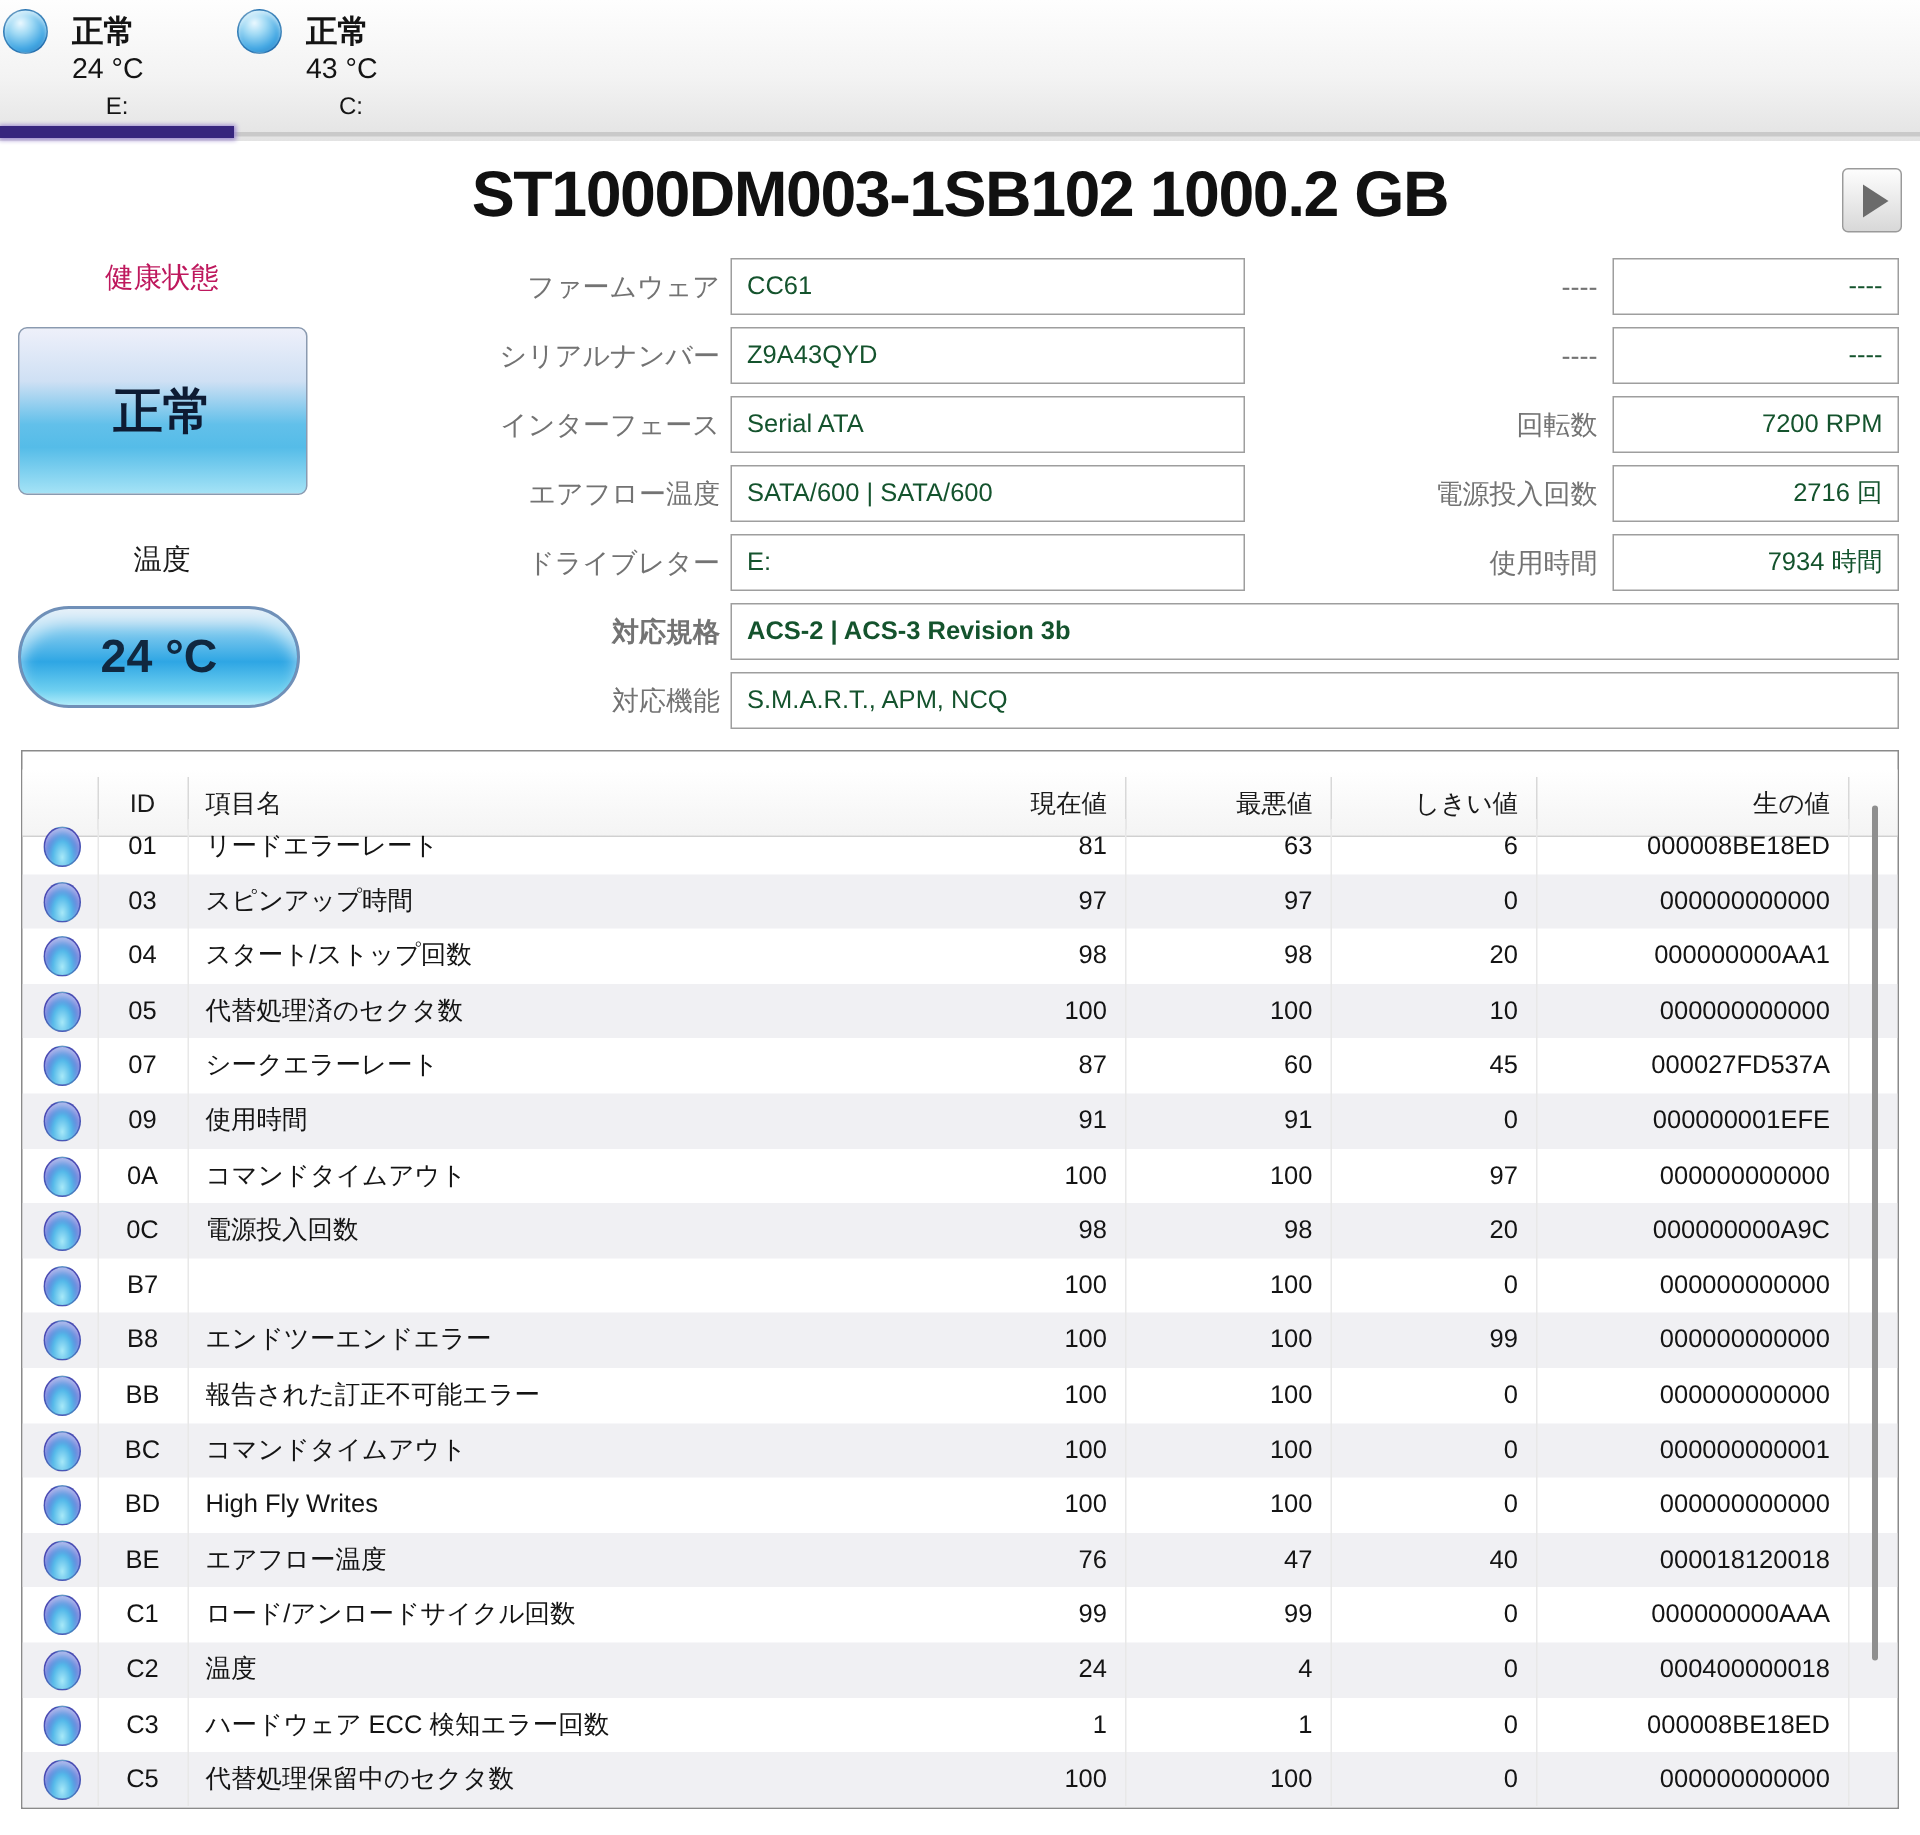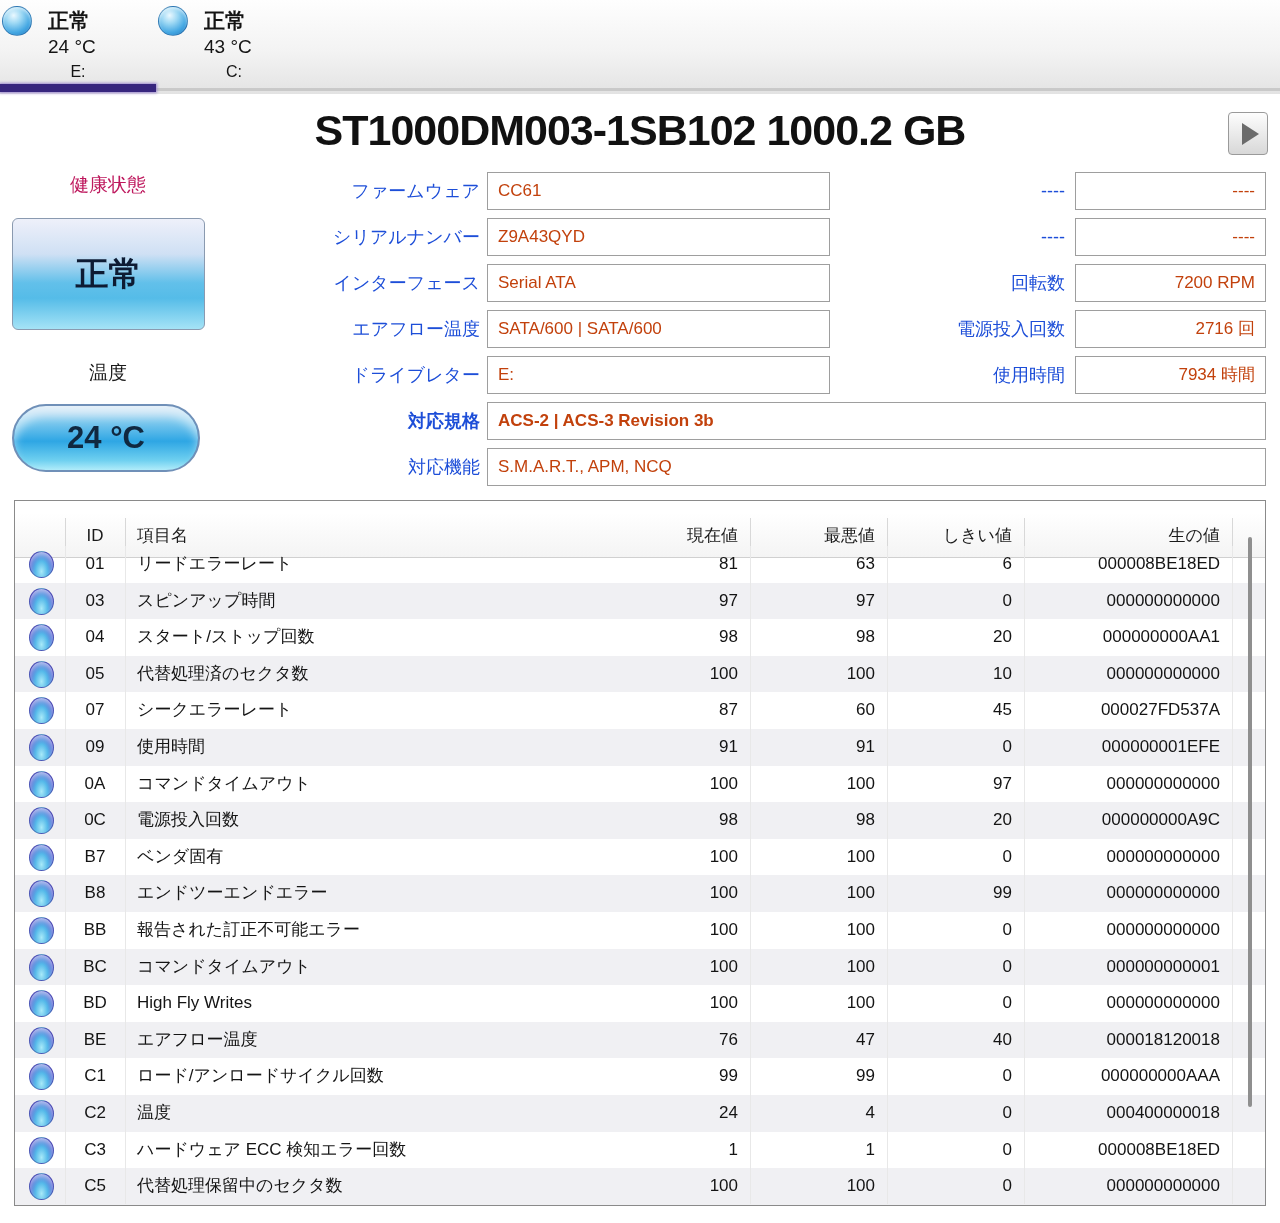--- a/index.html
+++ b/index.html
@@ -40,23 +40,23 @@
     font-size:33px; font-weight:700; color:#0d1b33; font-family:inherit; }
   .temp-label { position:absolute; left:0; top:360px; width:216px; text-align:center; font-size:19px; color:#1a1a1a; }
   .temp-pill { position:absolute; left:12px; top:404px; width:188px; height:68px; border-radius:34px;
     border:2px solid #7090b8; display:flex; align-items:center; justify-content:center;
     background:linear-gradient(180deg,#c8dff2 0%,#7cc8ee 25%,#2ea6e4 55%,#6fd0f0 85%,#b0ecfa 100%);
     box-shadow:inset 0 10px 10px rgba(255,255,255,.55);
     font-size:31px; font-weight:700; color:#102840; cursor:pointer; }
 
   
   .frow { position:absolute; left:0; width:1280px; height:38px; }
-  .f-label { position:absolute; height:38px; line-height:38px; text-align:right; font-size:18px; color:#1d4ed8; }
+  .f-label { position:absolute; height:38px; line-height:38px; text-align:right; font-size:18px; color:#737373; }
   .f-box { position:absolute; height:38px; line-height:36px; background:#fff; border:1px solid #9e9e9e;
-    font-size:17px; color:#c2410c; padding:0 10px; white-space:nowrap; overflow:hidden; }
+    font-size:17px; color:#14532d; padding:0 10px; white-space:nowrap; overflow:hidden; }
   .g-left .f-label { left:80px; width:400px; }
   .g-left .f-box { left:487px; width:343px; }
   .g-wide .f-label { left:80px; width:400px; }
   .g-wide .f-box { left:487px; width:779px; }
   .g-right .f-label { left:665px; width:400px; }
   .g-right .f-box { left:1075px; width:191px; text-align:right; }
 
   
   .smart-table { position:absolute; left:14px; top:500px; width:1252px; height:706px;
     border:1px solid #8a8a8a; background:#fff; }
@@ -260,21 +260,20 @@
     <div class="c-id">0C</div>
     <div class="c-name">電源投入回数</div>
     <div class="col-cur num">98</div>
     <div class="col-worst num">98</div>
     <div class="col-thr num">20</div>
     <div class="col-raw num">000000000A9C</div>
   </div>
         <div class="trow">
     <span class="c-orb"></span>
     <div class="c-id">B7</div>
-    <div class="c-name">ベンダ固有</div>
     <div class="col-cur num">100</div>
     <div class="col-worst num">100</div>
     <div class="col-thr num">0</div>
     <div class="col-raw num">000000000000</div>
   </div>
         <div class="trow">
     <span class="c-orb"></span>
     <div class="c-id">B8</div>
     <div class="c-name">エンドツーエンドエラー</div>
     <div class="col-cur num">100</div>

